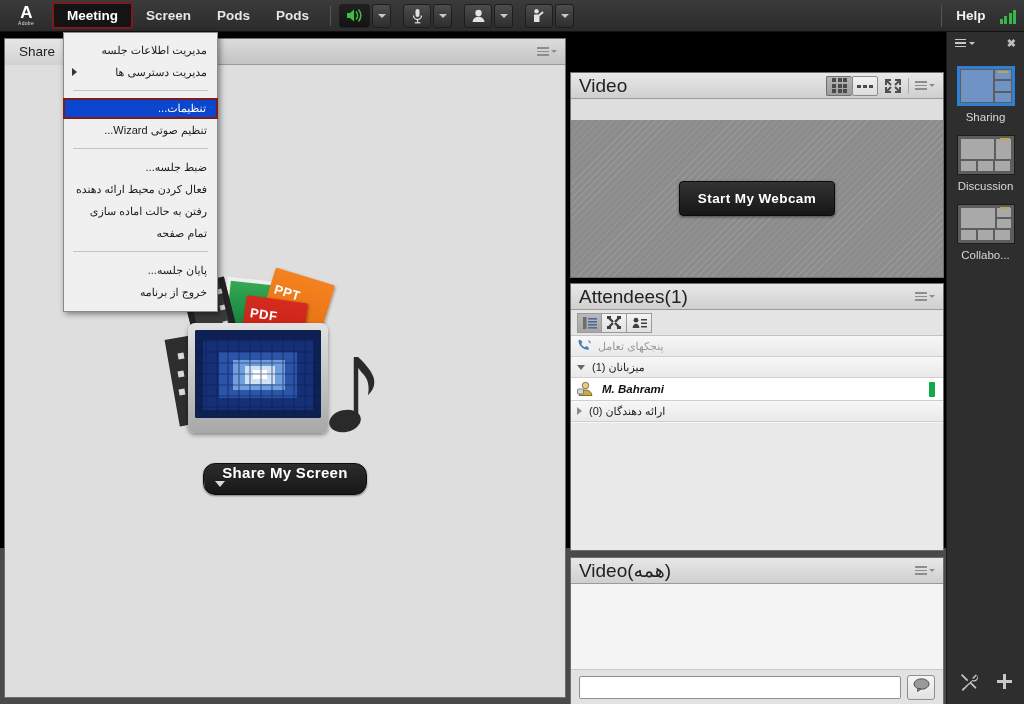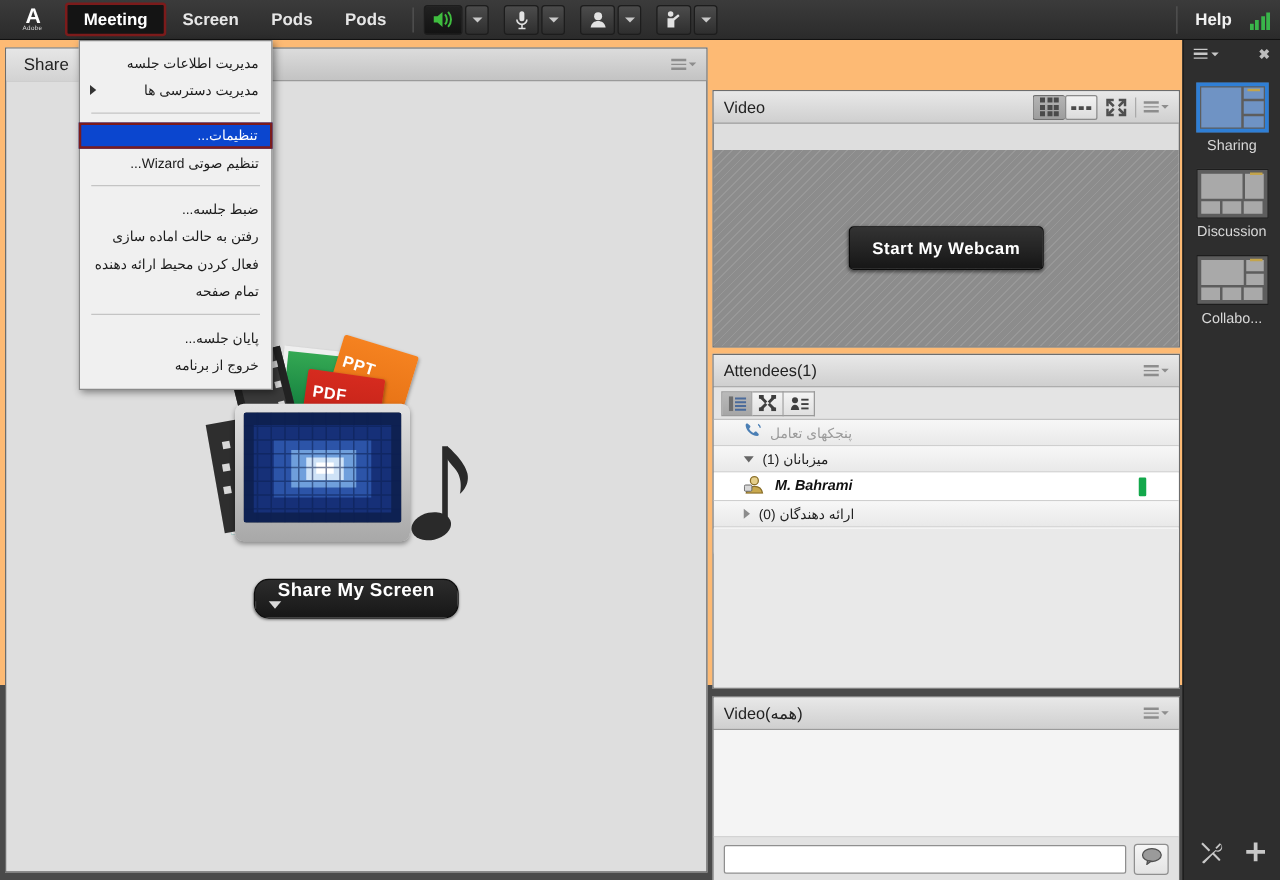--- a/index.html
+++ b/index.html
@@ -50,38 +50,38 @@
     display:flex; align-items:center; justify-content:center;
   }
   .caret{ width:0;height:0;border-left:4px solid transparent;border-right:4px solid transparent;border-top:4px solid #c9c9c9;}
   .spacer{ flex:1; }
   .help-sep{ width:1px;height:22px;background:#555;margin-right:14px;}
   .help{ color:#f0f0f0; font-size:13.5px; font-weight:bold; padding-right:14px; cursor:default;}
   .signal{ display:flex; align-items:flex-end; gap:1.5px; height:16px; padding-right:8px;}
   .signal i{ width:3px; background:#39b54a; display:block;}
 
   
-  .stage{ position:absolute; left:0; top:32px; width:946px; height:516px; background:#fdba74;}
+  .stage{ position:absolute; left:0; top:32px; width:946px; height:516px; background:#000000;}
   .rail{ position:absolute; left:946px; top:32px; width:78px; height:672px; background:#2e2e2e; border-left:1px solid #1a1a1a;}
 
   .hatch{
     background-color:#8c8c8c;
     background-image:repeating-linear-gradient(135deg,
       rgba(255,255,255,.10) 0px, rgba(255,255,255,.10) 1px,
       rgba(0,0,0,0) 1px, rgba(0,0,0,0) 5px);
   }
 
   
   .pod{ position:absolute; background:#dedede; border:1px solid #6d6d6d; }
   .pod-head{
     height:26px; background:linear-gradient(#e8e8e8,#cfcfcf);
     border-bottom:1px solid #9a9a9a;
     display:flex; align-items:center; padding:0 8px;
   }
-  .pod-title{ font-size:13px; color:#222; font-weight:normal;}
+  .pod-title{ font-size:19px; color:#222; font-weight:normal;}
   .pod-menu{ margin-left:auto; display:flex; align-items:center; gap:2px; cursor:default;}
   .burger{ display:flex; flex-direction:column; gap:2px;}
   .burger i{ display:block; width:12px; height:1.5px; background:#8d8d8d;}
   .pod-menu .caret{ border-top-color:#8d8d8d; border-left-width:3px;border-right-width:3px;border-top-width:3px;}
 
   
   #share-pod{ left:4px; top:6px; width:562px; height:660px; }
   #share-pod .pod-head{ background:linear-gradient(#dcdcdc,#c3c3c3); }
   #share-pod .share-label{
     background:linear-gradient(#e6e6e6,#d2d2d2);
@@ -147,21 +147,21 @@
   .att-tools{ height:26px; background:#e4e4e4; border-bottom:1px solid #c2c2c2;
     display:flex; align-items:center; padding:3px 6px; gap:0;}
   .att-btn{
     width:25px;height:20px;border:1px solid #9a9a9a;
     background:linear-gradient(#f4f4f4,#e0e0e0);
     display:flex;align-items:center;justify-content:center;
   }
   .att-btn.sel{ background:linear-gradient(#b9b9b9,#a6a6a6); }
   .att-btn + .att-btn{ border-left:none;}
   .att-row{
-    height:21px; display:flex; align-items:center; padding:0 24px;
+    height:21px; display:flex; align-items:center; padding:0 6px;
     border-bottom:1px solid #cfcfcf;
     background:linear-gradient(#f7f7f7,#e9e9e9);
     font-size:11px; color:#222;
     direction:rtl;
   }
   .att-row.white{ background:#fff; height:23px;}
   .att-name{ font-size:11.5px; font-style:italic; color:#111; font-weight:bold; direction:ltr;}
   .tri{ width:0;height:0;border-top:4px solid transparent;border-bottom:4px solid transparent;border-right:5px solid #8c8c8c; margin-left:auto;}
   .tri.open{ border:none;border-left:4px solid transparent;border-right:4px solid transparent;border-top:5px solid #666; margin-left:auto;}
   .greenbar{ width:6px;height:15px;background:#13a84b;border-radius:1px;margin-right:2px;}
@@ -638,21 +638,21 @@
     <div class="dd-item">مدیریت اطلاعات جلسه</div>
     <div class="dd-item">
       <span>مدیریت دسترسی ها</span>
       <i class="sub-arrow"></i>
     </div>
     <div class="dd-sep"></div>
     <div class="dd-item sel">تنظیمات...</div>
     <div class="dd-item">تنظیم صوتی Wizard...</div>
     <div class="dd-sep"></div>
     <div class="dd-item">ضبط جلسه...</div>
+    <div class="dd-item">فعال کردن محیط ارائه دهنده</div>
     <div class="dd-item">رفتن به حالت اماده سازی</div>
-    <div class="dd-item">فعال کردن محیط ارائه دهنده</div>
     <div class="dd-item">تمام صفحه</div>
     <div class="dd-sep"></div>
     <div class="dd-item">پایان جلسه...</div>
     <div class="dd-item">خروج از برنامه</div>
   </div>
 
 </div>
 
 </body></html>

